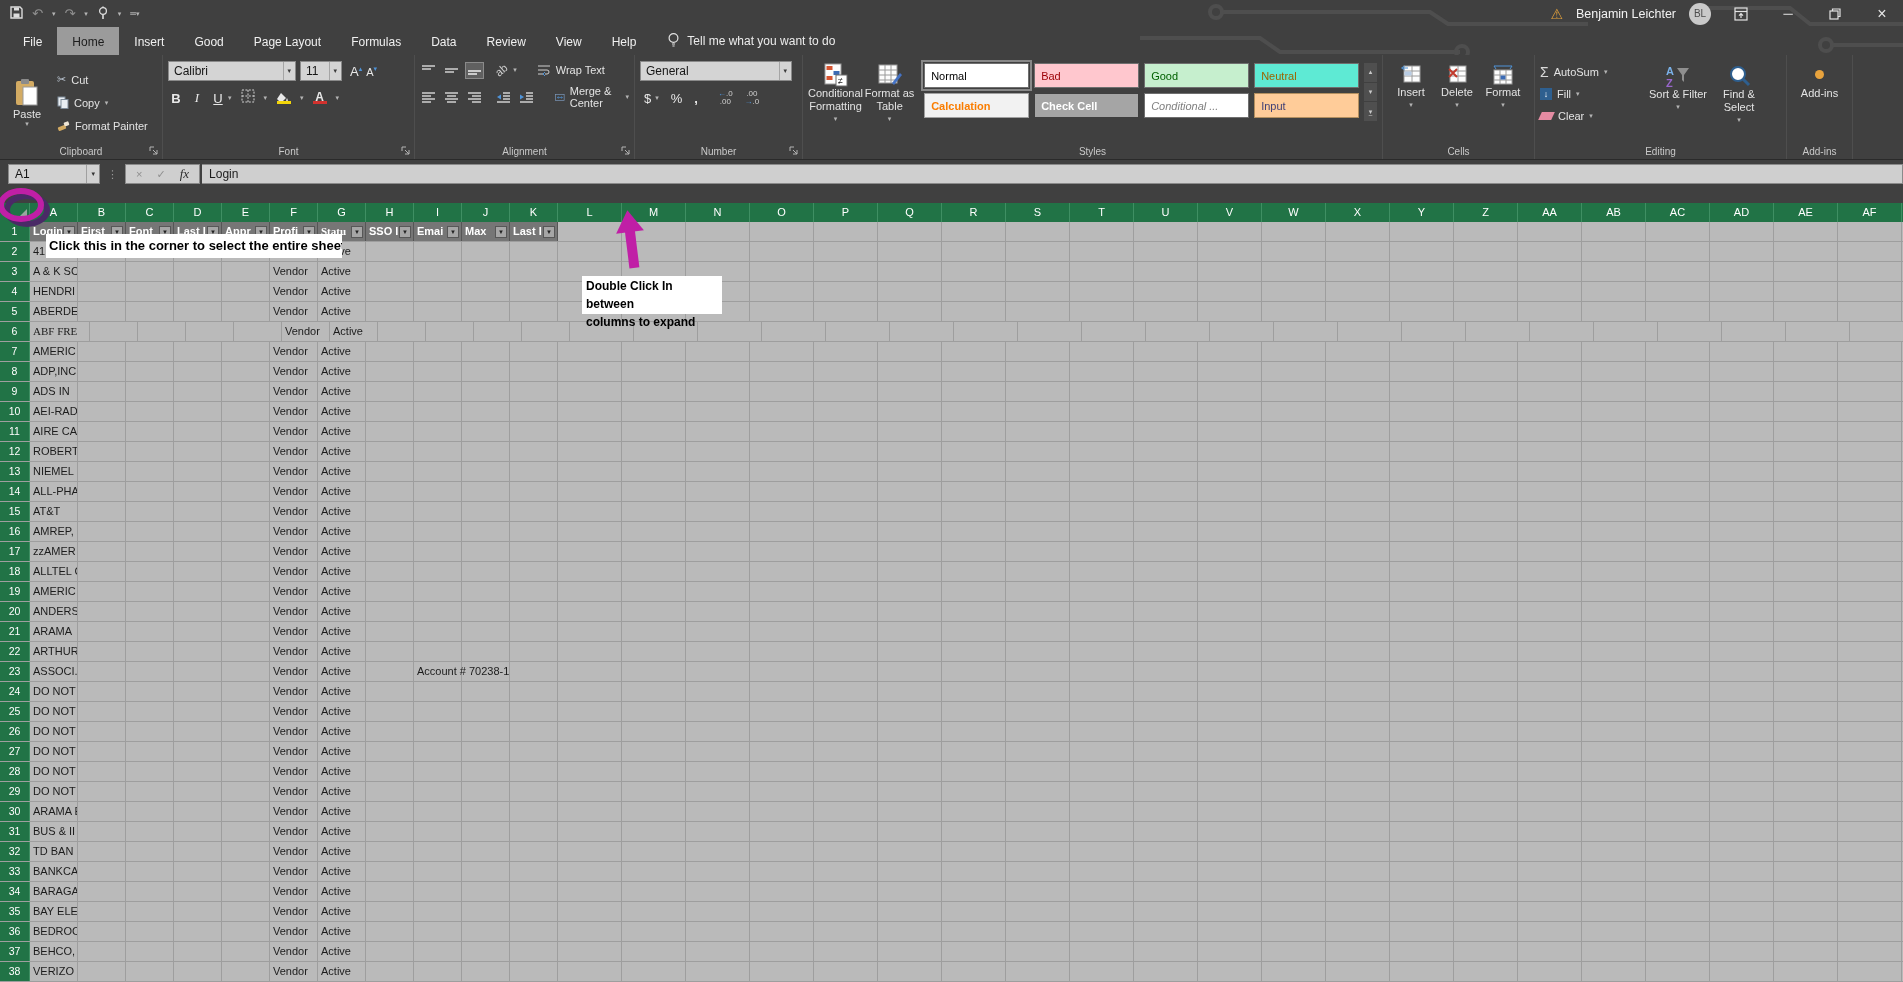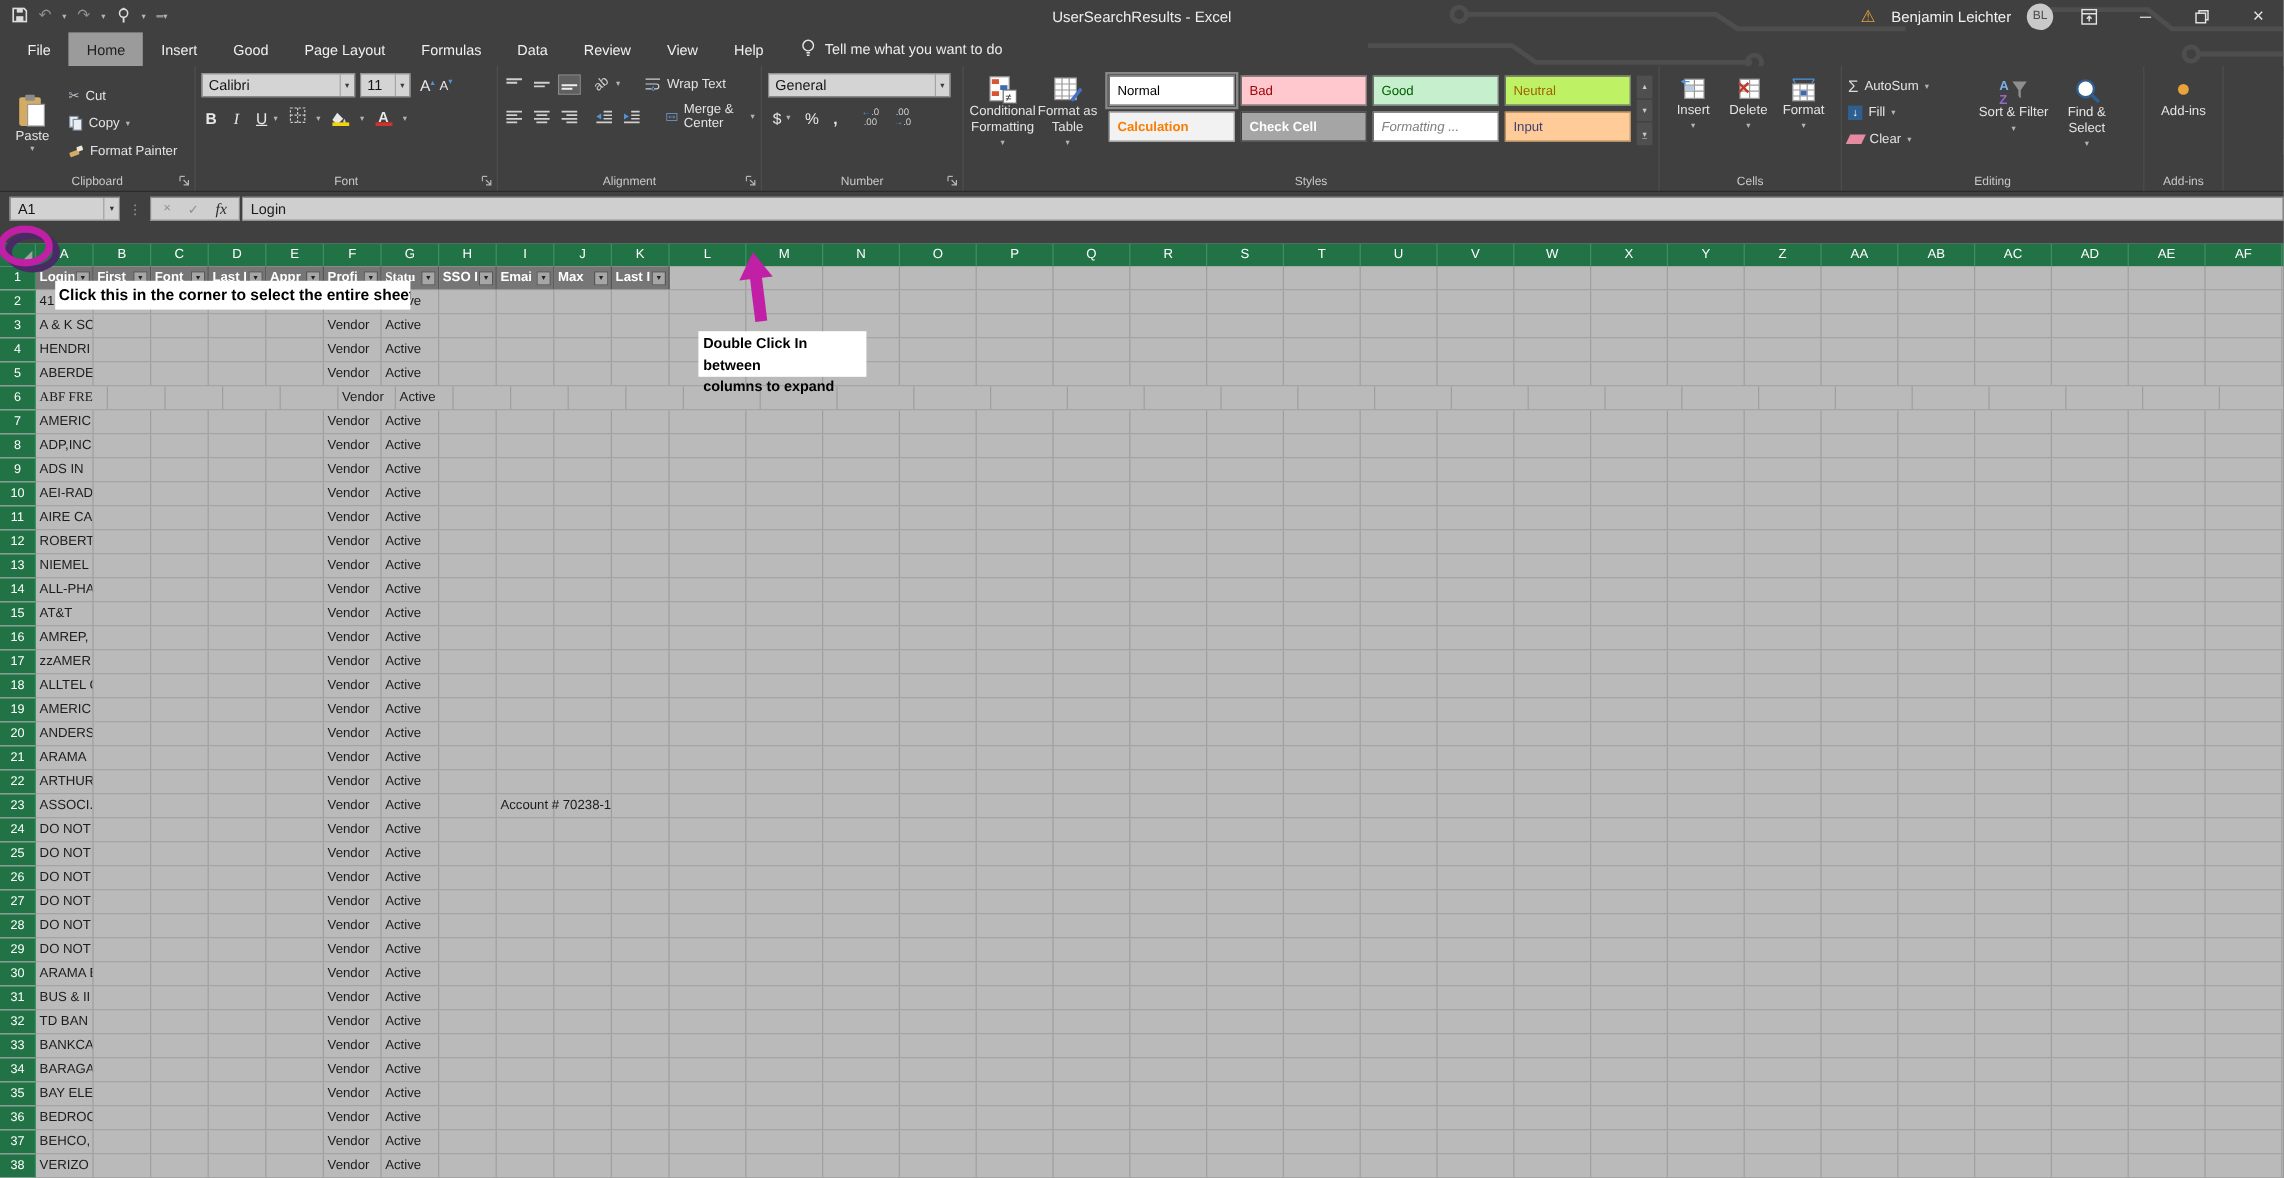--- a/index.html
+++ b/index.html
@@ -136,21 +136,20 @@
       <span class="dd sym">▾</span>
     <span class="qicon">
       <svg width="12" height="13" viewBox="0 0 12 13">
           <circle cx="6" cy="5" r="3.4" fill="none" stroke="#dcdcdc" stroke-width="1.3"></circle>
           <path d="M6 2 v-1.5 M6 13 v-4.6" stroke="#dcdcdc" stroke-width="1.6"></path>
         </svg>
     </span>
       <span class="dd sym">▾</span>
     <span class="qicon" style="font-size:8px;letter-spacing:0">═<span class="dd sym">▾</span></span>
   </div>
-  <div class="title">UserSearchResults  -  Excel</div>
   <div class="tbright">
     <span class="warn sym">⚠</span>
     <span class="uname">Benjamin Leichter</span>
     <span class="avatar">BL</span>
     <span class="winbtn">
       <svg width="14" height="14" viewBox="0 0 14 14">
           <rect x="1" y="1" width="12" height="12" fill="none" stroke="#e3e3e3" stroke-width="1.2"></rect>
           <path d="M1 4.5 h12" stroke="#e3e3e3" stroke-width="1.2"></path>
           <path d="M7 11 v-4 M5 8.6 l2 -2 2 2" stroke="#e3e3e3" stroke-width="1.2" fill="none"></path>
         </svg>
@@ -370,31 +369,31 @@
     <div class="gallery">
       <div class="stychip sel" style="background: rgb(255, 255, 255); color: rgb(0, 0, 0);">
           <span>Normal</span>
         </div>
       <div class="stychip" style="background: rgb(255, 199, 206); color: rgb(156, 0, 6);">
           <span>Bad</span>
         </div>
       <div class="stychip" style="background: rgb(198, 239, 206); color: rgb(0, 97, 0);">
           <span>Good</span>
         </div>
-      <div class="stychip" style="background: #bef264; color: rgb(156, 101, 0);">
+      <div class="stychip" style="background: #5eead4; color: rgb(156, 101, 0);">
           <span>Neutral</span>
         </div>
       <div class="stychip" style="background: rgb(242, 242, 242); color: rgb(250, 125, 0); border-color: rgb(160, 160, 160); font-weight: bold;">
           <span>Calculation</span>
         </div>
       <div class="stychip" style="background: rgb(165, 165, 165); color: rgb(255, 255, 255); border-color: rgb(63, 63, 63); font-weight: bold;">
           <span>Check Cell</span>
         </div>
       <div class="stychip" style="background: rgb(255, 255, 255); color: rgb(127, 127, 127); font-style: italic;">
-          <span>Formatting ...</span>
+          <span>Conditional ...</span>
         </div>
       <div class="stychip" style="background: rgb(255, 204, 153); color: rgb(63, 63, 118); border-color: rgb(179, 143, 95);">
           <span>Input</span>
         </div>
     </div>
     <div class="gstrip" style="height:58px;margin-top:2px">
       <span class="sym">▴</span>
       <span class="sym">▾</span>
       <span class="sym">▾̲</span>
     </div>

